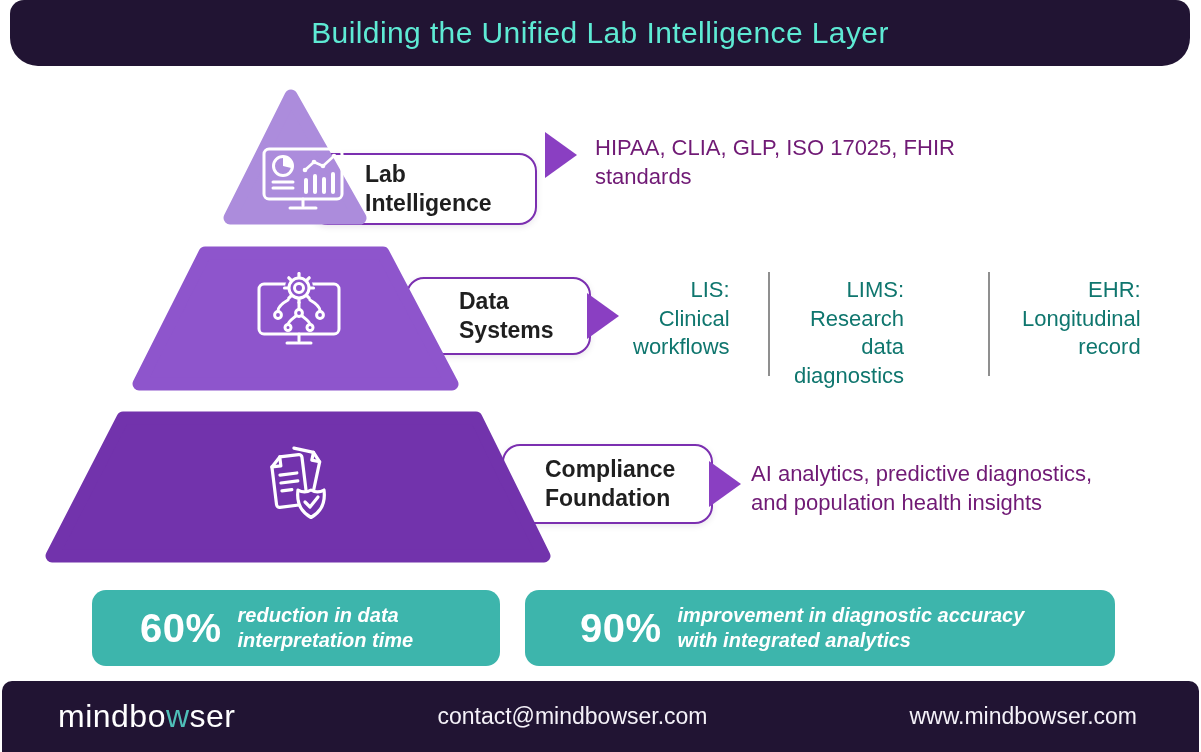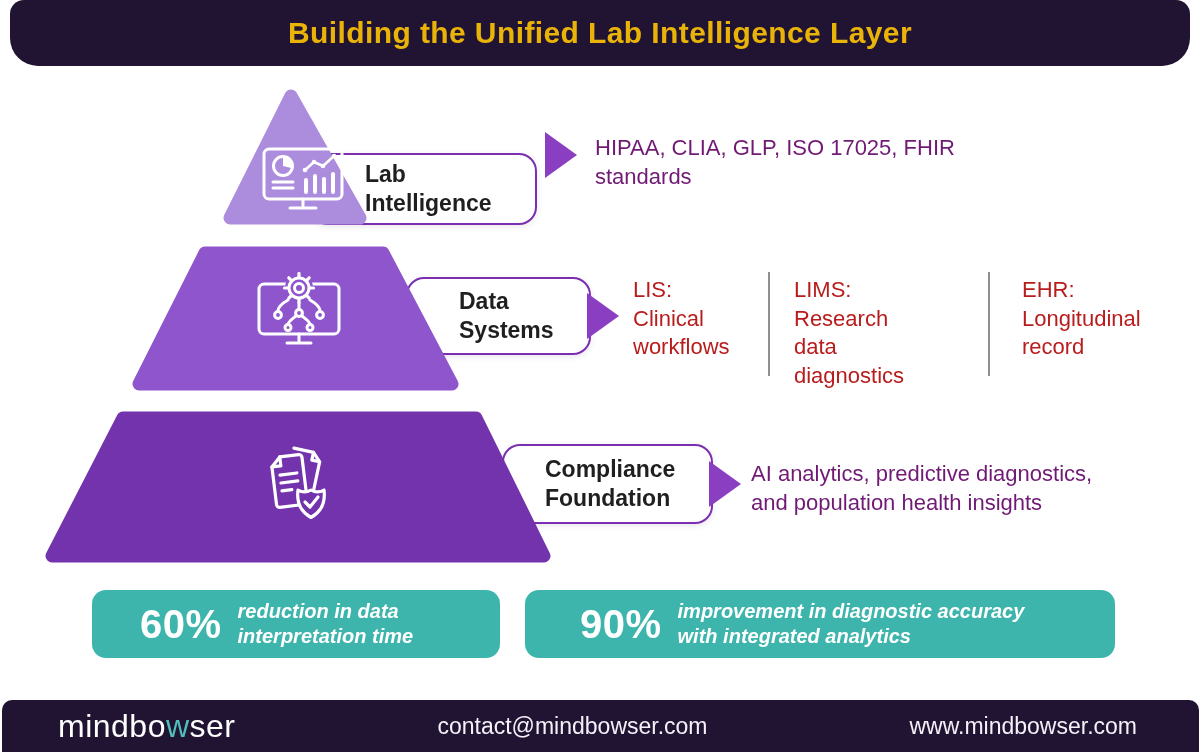--- a/index.html
+++ b/index.html
@@ -18,23 +18,23 @@
     position: absolute;
     left: 10px; right: 11px; top: 0;
     height: 66px;
     background: #211433;
     border-radius: 14px 14px 28px 28px;
     display: flex;
     align-items: center;
     justify-content: center;
   }
   .titlebar h1 {
-    color: #eab308;
+    color: #5eead4;
     font-size: 30px;
-    font-weight: 700;
+    font-weight: 400;
     letter-spacing: 0.4px;
   }
 
   
   .pyramid-svg {
     position: absolute;
     left: 0; top: 0;
     width: 1201px; height: 752px;
     z-index: 2;
     pointer-events: none;
@@ -86,39 +86,39 @@
     z-index: 3;
     font-size: 22px;
     color: #701a75;
     line-height: 1.33;
     white-space: pre-line;
   }
   .desc-1 { left: 595px; top: 133px; }
   .desc-3 { left: 751px; top: 459px; }
 
   .columns { position: absolute; z-index: 3; left: 633px; top: 276px; }
-  .col { position: absolute; top: 0; font-size: 22px; color: #b91c1c; line-height: 1.3; white-space: pre-line; }
+  .col { position: absolute; top: 0; font-size: 22px; color: #0f766e; line-height: 1.3; white-space: pre-line; text-align: right; }
   .col-1 { left: 0; }
   .col-2 { left: 161px; }
   .col-3 { left: 389px; }
   .v-divider {
     position: absolute;
     z-index: 3;
     width: 2px; height: 104px;
     background: #8f8f8f;
     top: 272px;
   }
   .div-1 { left: 768px; }
   .div-2 { left: 988px; }
 
   
   .stat-box {
     position: absolute;
     top: 590px;
-    height: 68px;
+    height: 76px;
     background: #3DB5AC;
     border-radius: 14px;
     display: flex;
     align-items: center;
     color: #ffffff;
     z-index: 1;
   }
   .stat-1 { left: 92px;  width: 408px; padding-left: 48px; }
   .stat-2 { left: 525px; width: 590px; padding-left: 55px; }
   .stat-value { font-size: 40px; font-weight: 800; letter-spacing: 0.5px; }
@@ -128,21 +128,21 @@
     font-weight: 600;
     line-height: 1.25;
     white-space: pre-line;
     font-style: italic;
   }
 
   
   .footer {
     position: absolute;
     left: 2px; right: 2px; bottom: 0;
-    height: 52px;
+    height: 71px;
     background: #211433;
     border-radius: 10px 10px 0 0;
     display: flex;
     align-items: center;
     justify-content: space-between;
     padding: 0 62px 0 56px;
   }
   .logo { font-size: 32px; font-weight: 500; color: #ffffff; letter-spacing: 0.5px; }
   .logo .accent { color: #4FBFB8; }
   .footer-text { font-size: 23px; color: #F4F1F8; }

